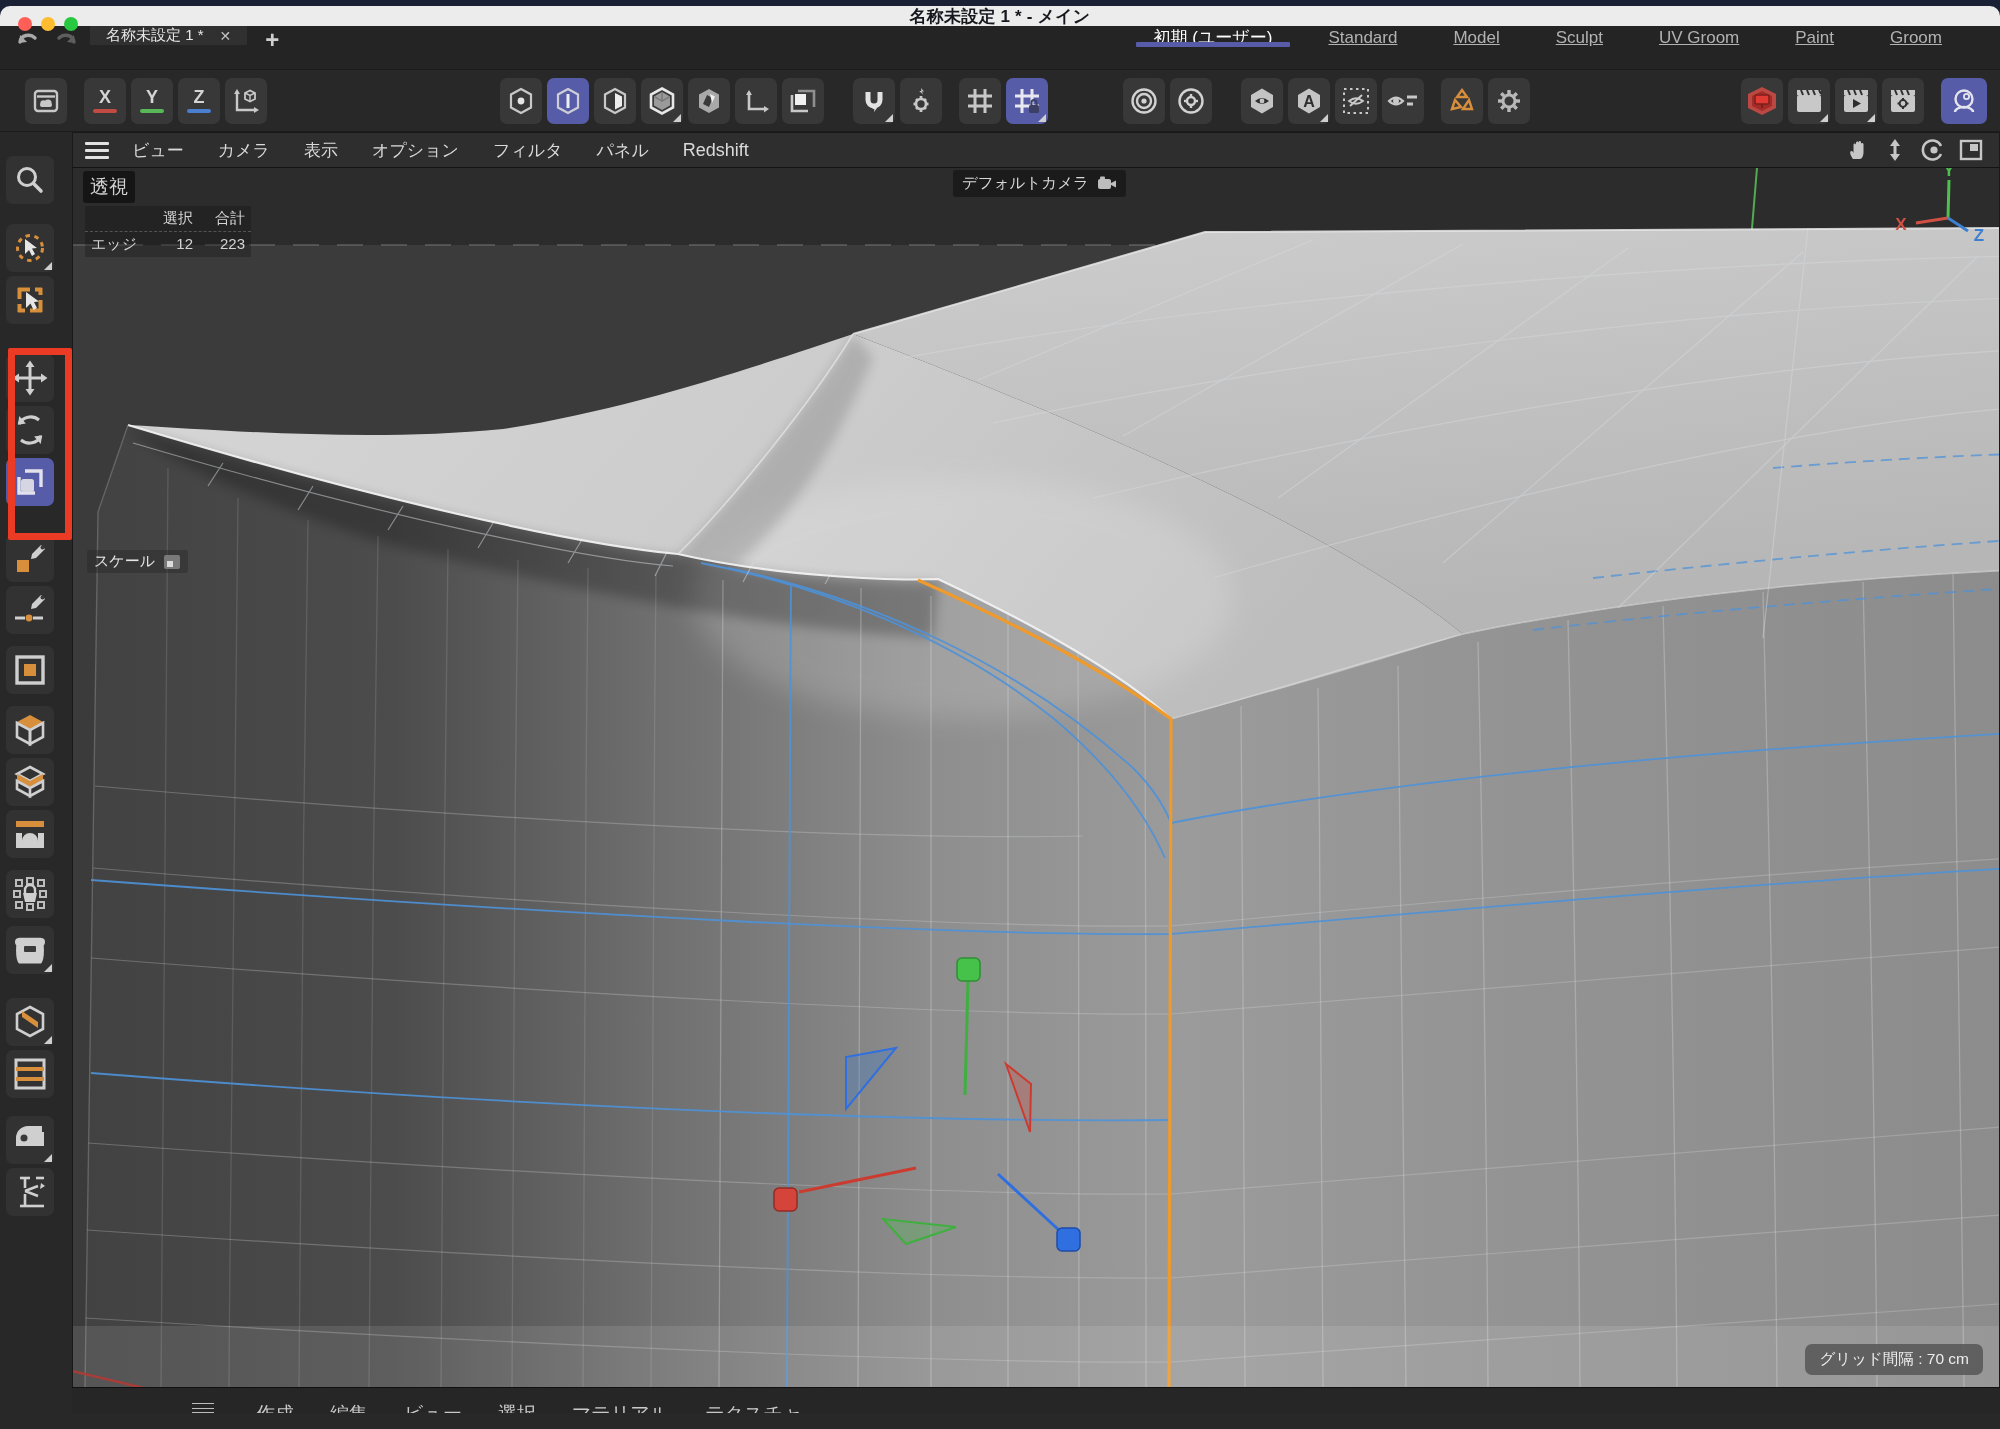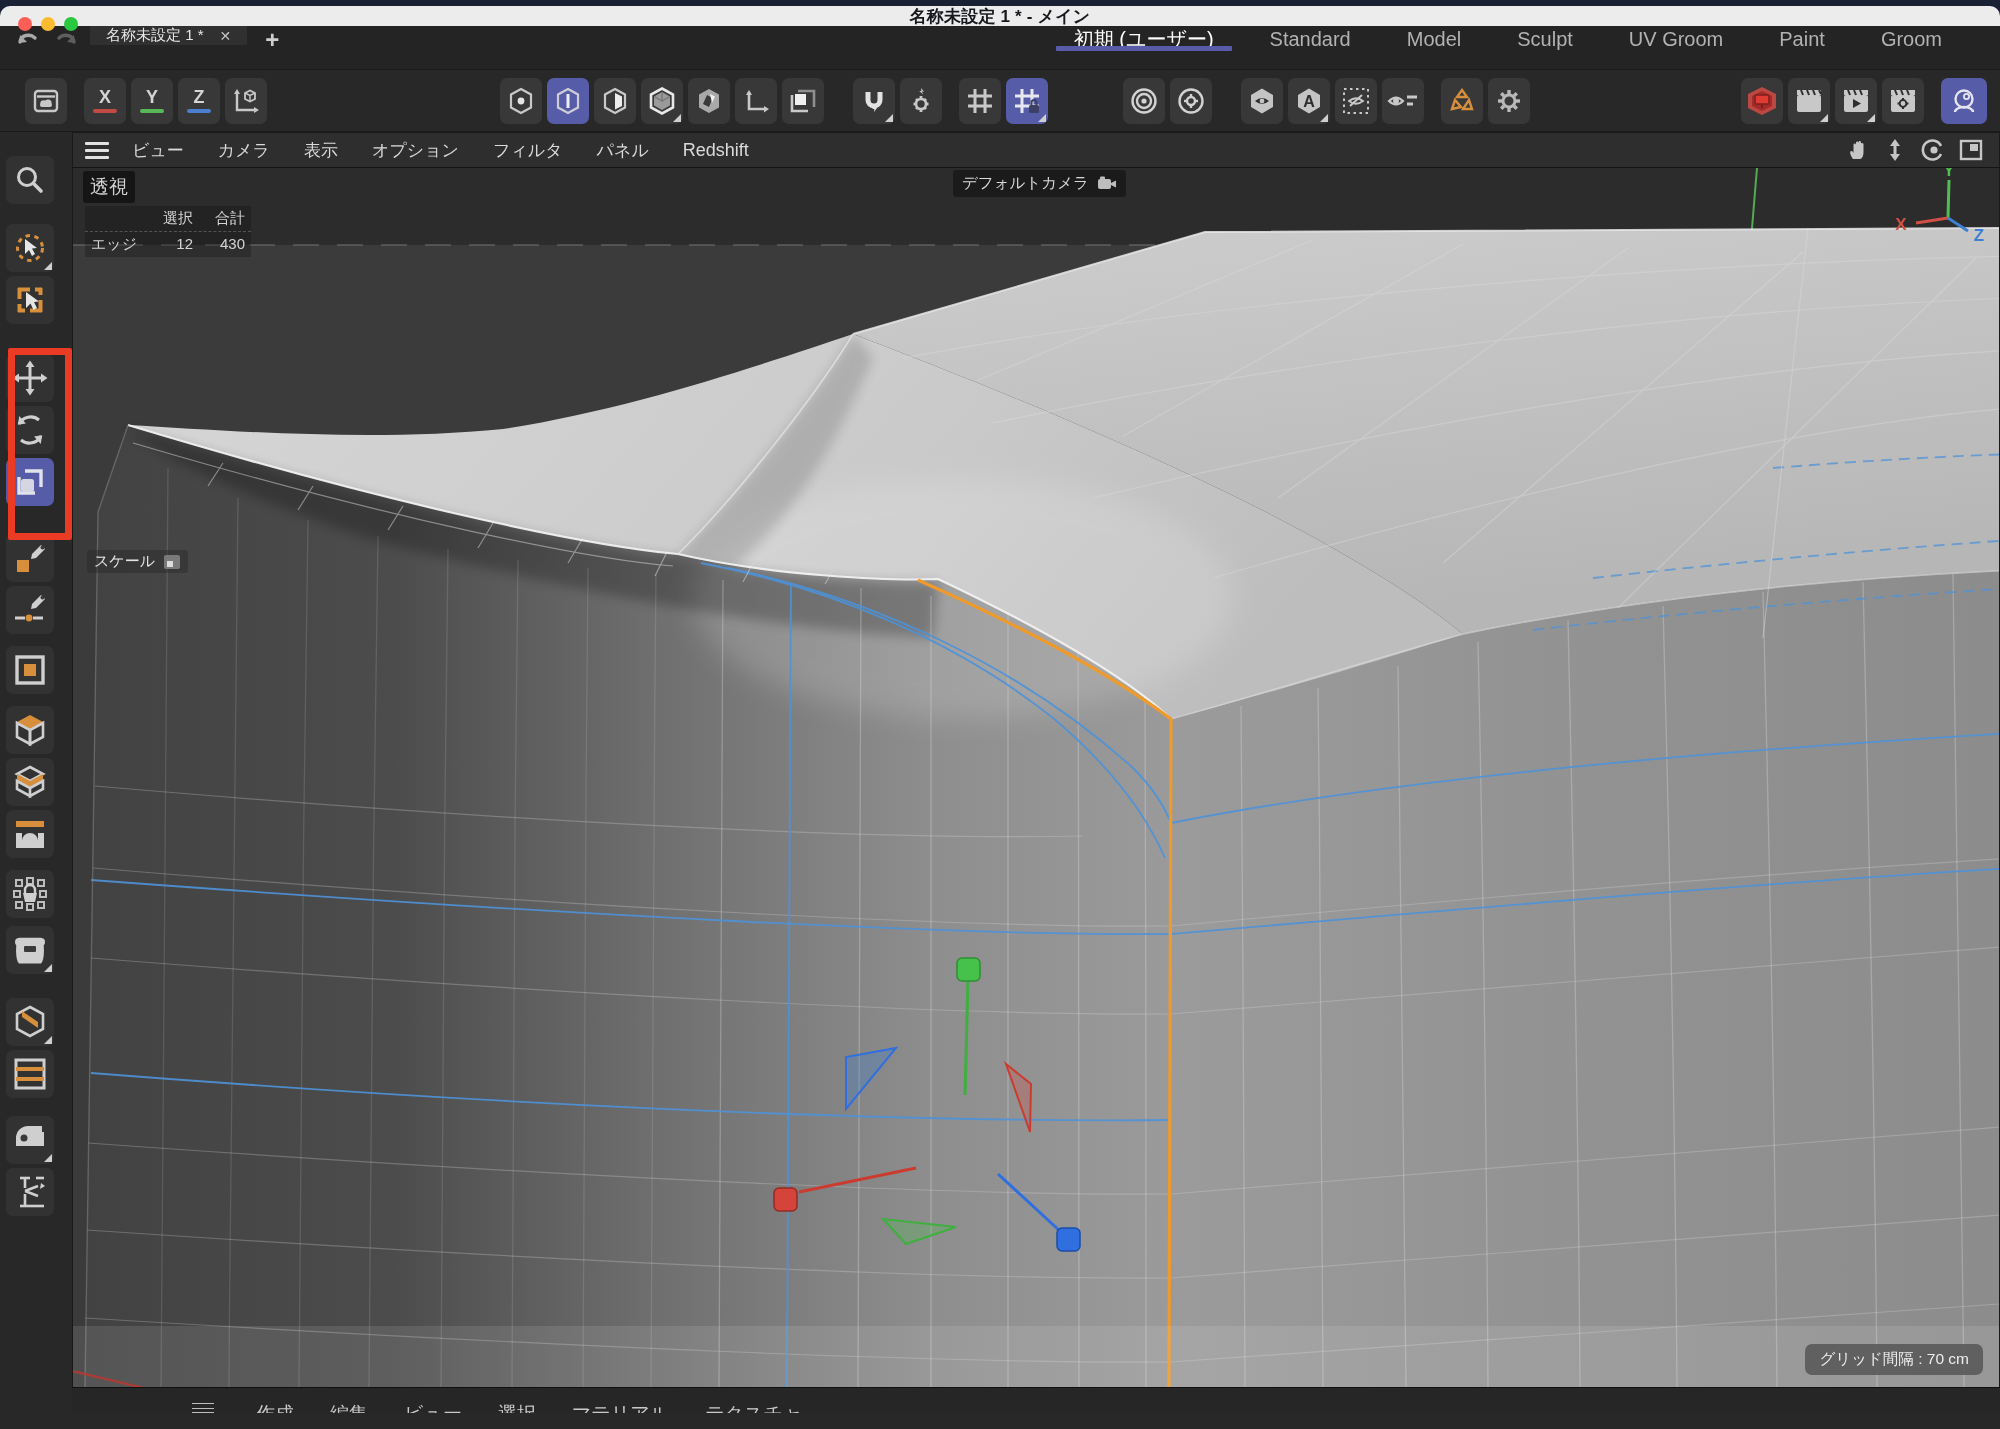--- a/index.html
+++ b/index.html
@@ -17,21 +17,21 @@
   .win-title { font-size:17px; font-weight:bold; color:#16181D; letter-spacing:.2px; }
 
   
   .tabbar { height:44px; background:#242424; display:flex; align-items:flex-start; border-bottom:1px solid #1B1B1B; }
   .undo-redo { display:flex; align-items:center; gap:6px; padding:0 10px 0 14px; }
   .doc-tab { background:#303030; display:flex; align-items:center; padding:0 16px; gap:16px; }
   .doc-tab-label { color:#E6E6E6; font-size:15px; }
   .doc-tab-close { color:#C2C2C2; font-size:14px; cursor:default; }
   .tab-add { display:flex; align-items:center; padding:0 18px; color:#CFCFCF; font-size:24px; font-weight:bold; }
   .layout-tabs { margin-left:auto; display:flex; align-items:stretch; padding-right:30px; }
-  .layout-tab { position:relative; display:flex; align-items:center; padding:0 28px; color:#B2B2B2; font-size:20px; white-space:nowrap; }
+  .layout-tab { position:relative; display:flex; align-items:center; padding:0 28px; color:#B2B2B2; font-size:17px; white-space:nowrap;text-decoration:underline; }
   .layout-tab.active { color:#FFFFFF; }
   .layout-tab.active::after { content:""; position:absolute; left:10px; right:10px; bottom:2px; height:5px; background:#585CA8; border-radius:1px; }
 
   
   .toolbar { height:62px; background:#282828; display:flex; align-items:center; padding:0 8px 0 25px; border-bottom:1px solid #1B1B1B; }
   .tbtn { width:42px; height:46px; background:#383838; border-radius:7px; display:flex; align-items:center; justify-content:center;
     margin-right:5px; position:relative; flex:none; }
   .tbtn.active { background:#575CA9; }
   .tbtn.has-sub::after { content:""; position:absolute; right:2px; bottom:2px;
     border-left:8px solid transparent; border-bottom:8px solid #CFCFCF; }
@@ -749,21 +749,21 @@
         </div>
         <div class="overlay stats">
           <div class="row">
             <span class="c"></span>
             <span class="c">選択</span>
             <span class="c">合計</span>
           </div>
           <div class="row vals">
             <span>エッジ</span>
             <span class="c">12</span>
-            <span class="c">430</span>
+            <span class="c">223</span>
           </div>
         </div>
         <div class="overlay tool-label">
           <span>スケール</span>
           <svg width="18" height="16" viewBox="0 0 18 16">
             <rect x="1" y="1" width="16" height="14" rx="2" fill="#8A8A8A" opacity="0.8"></rect>
             <rect x="4" y="7" width="6" height="6" fill="#DCDCDC"></rect>
           </svg>
         </div>
         <div class="overlay grid-label">グリッド間隔 : 70 cm</div>

